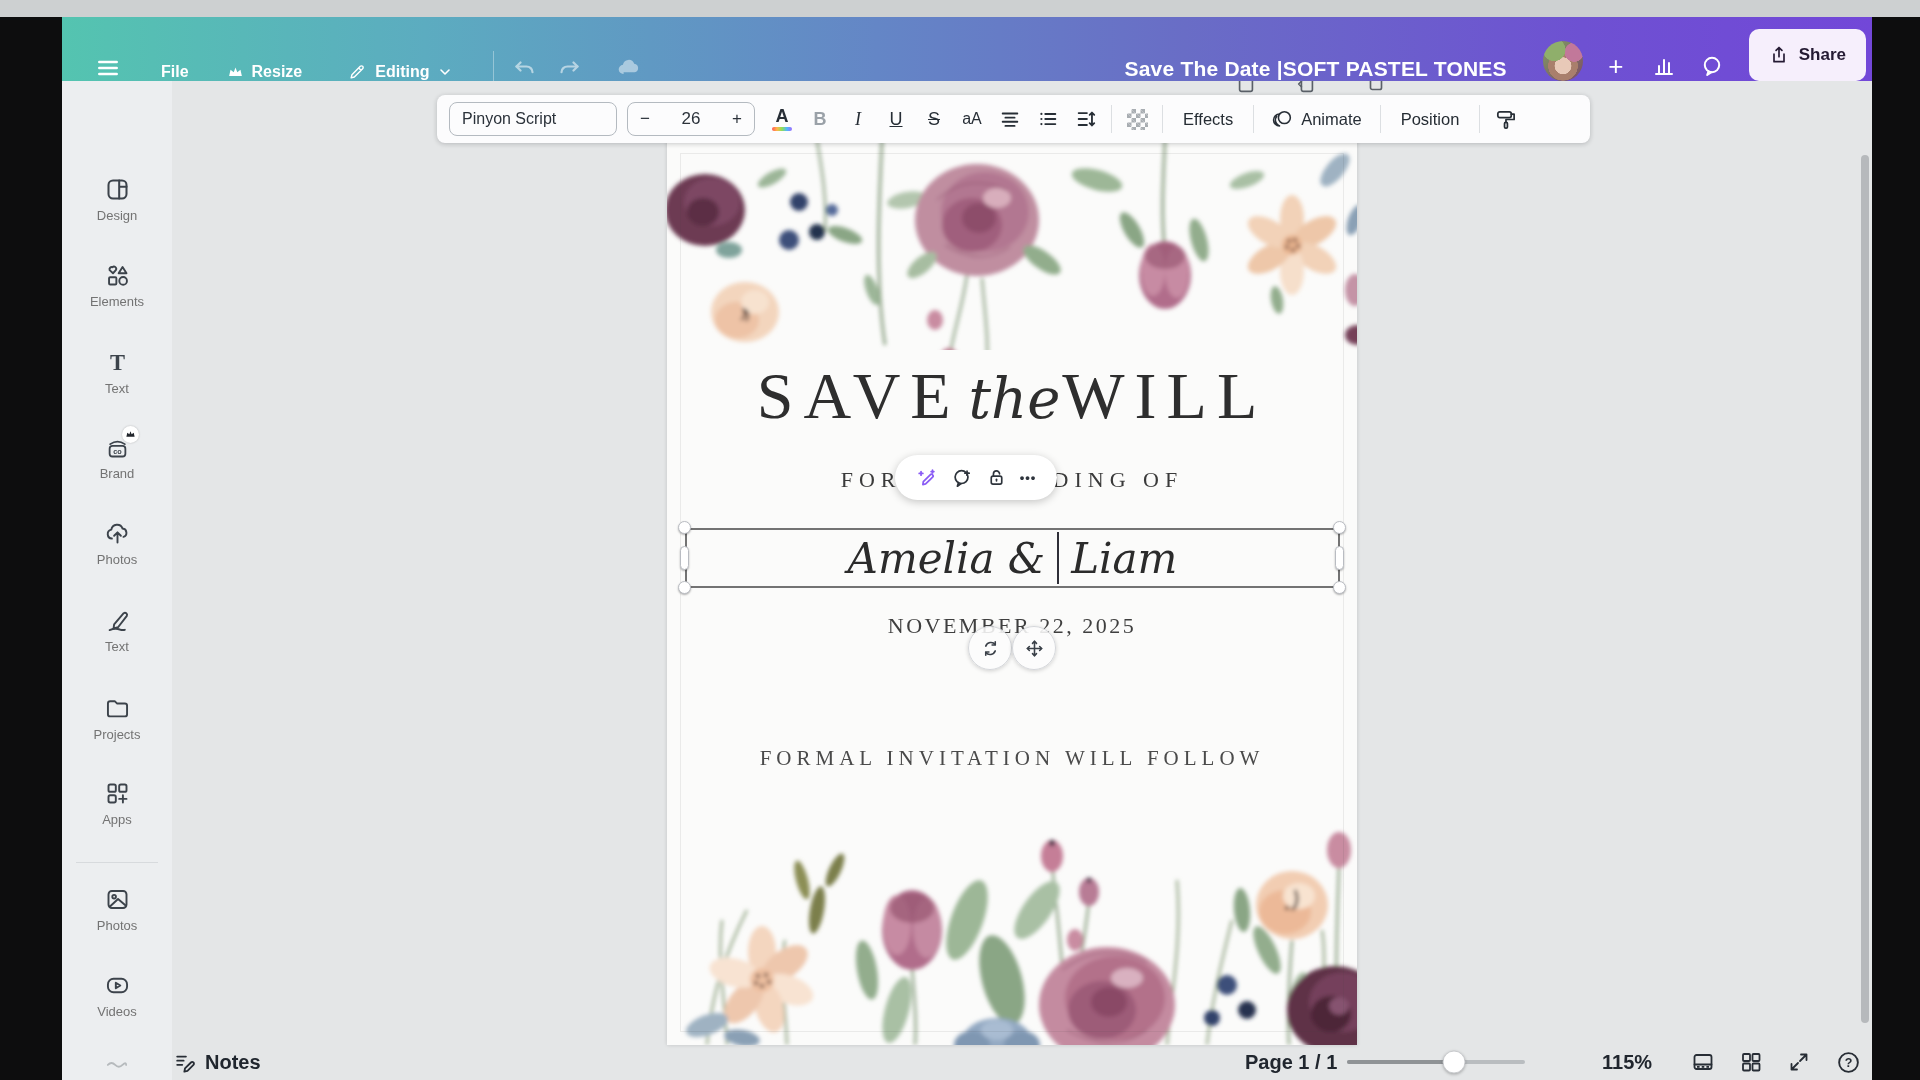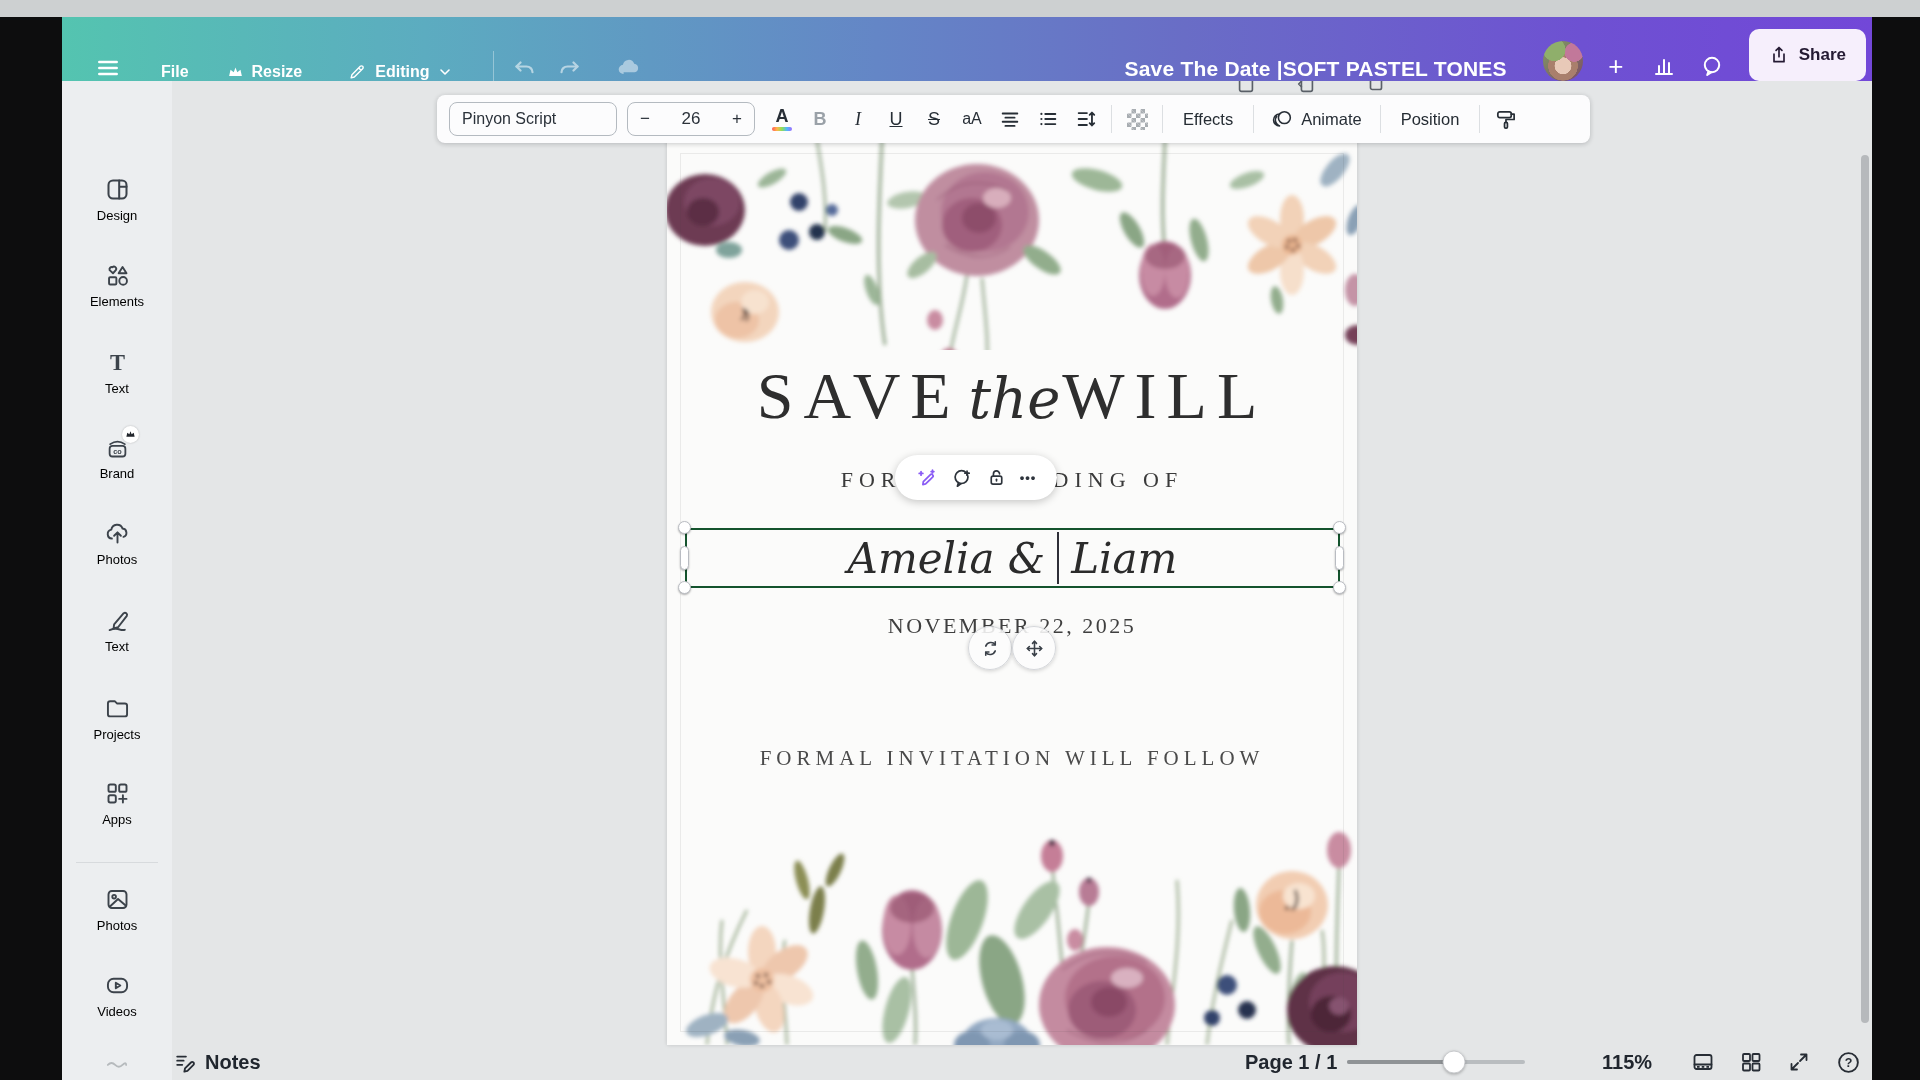--- a/index.html
+++ b/index.html
@@ -26,21 +26,21 @@
       linear-gradient(140deg,#7f9e63,#7e4b66); }
   .tb-iconbtn { width:30px; height:30px; display:flex; align-items:center; justify-content:center; margin-left:18px; }
   .plus-glyph { font-size:26px; font-weight:400; line-height:1; }
   .share-btn { margin-left:22px; background:#f6effc; color:#241a33; border-radius:10px; height:52px; padding:0 20px;
     display:flex; align-items:center; gap:10px; font-size:17px; font-weight:700; }
 
   
   .sidebar { position:absolute; top:64px; left:0; width:110px; height:999px; background:#eceef0; z-index:20; }
   .side-item { position:absolute; left:0; width:110px; text-align:center; color:#3c434b; cursor:pointer; }
   .side-item svg { display:block; margin:0 auto; }
-  .side-label { display:block; margin-top:5px; font-size:13px; color:#000000; }
+  .side-label { display:block; margin-top:5px; font-size:13px; color:#737373; }
   .side-div { position:absolute; left:14px; width:82px; height:1px; background:#d7dadd; }
   .crown-badge { position:absolute; top:-8px; right:33px; width:17px; height:17px; background:#fff; border-radius:50%;
     display:flex; align-items:center; justify-content:center; box-shadow:0 0 2px rgba(0,0,0,.25); }
 
   
   .stub { position:absolute; top:56px; width:22px; height:22px; z-index:8; color:#5a6068; }
 
   
   .toolbar { position:absolute; top:78px; left:375px; width:1153px; height:48px; background:#fcfcfd; border-radius:8px;
     box-shadow:0 1px 5px rgba(20,24,28,.22); display:flex; align-items:center; padding:0 12px; z-index:10; color:#272e36; }
@@ -66,21 +66,21 @@
   .card::after { content:""; position:absolute; inset:13px; border:1px solid rgba(70,70,70,.09); pointer-events:none; }
   .floral { position:absolute; left:0; width:690px; pointer-events:none; }
 
   .card-title { position:absolute; top:218px; width:100%; text-align:center; color:#2e2e2e; white-space:nowrap; }
   .ct-caps { font-family:"Liberation Serif",serif; font-size:66px; font-weight:400; letter-spacing:10px; }
   .ct-script { font-family:"DejaVu Serif",serif; font-style:italic; font-size:56px; letter-spacing:0; margin:0 2px 0 8px; }
 
   .card-sub { position:absolute; top:327px; width:100%; text-align:center; font-family:"Liberation Serif",serif;
     font-size:22px; letter-spacing:6px; color:#3a3a3a; }
 
-  .sel-box { position:absolute; left:18px; top:388px; width:655px; height:60px; border:2px solid #14532d;
+  .sel-box { position:absolute; left:18px; top:388px; width:655px; height:60px; border:2px solid #737373;
     display:flex; align-items:center; justify-content:center; z-index:4; }
   .names { display:flex; align-items:center; gap:12px; font-family:"DejaVu Serif",serif; font-style:italic;
     font-size:42px; color:#2b2b2b; }
   .caret { width:2px; height:52px; background:#2f2f38; }
   .handle-c { position:absolute; width:13px; height:13px; background:#fff; border:1px solid #b9bcc2; border-radius:50%;
     box-shadow:0 1px 2px rgba(0,0,0,.3); z-index:5; }
   .handle-p { position:absolute; width:9px; height:24px; background:#fff; border:1px solid #b9bcc2; border-radius:5px;
     box-shadow:0 1px 2px rgba(0,0,0,.3); z-index:5; }
 
   .float-pill { position:absolute; left:228px; top:315px; width:162px; height:45px; background:#fff; border-radius:23px;

